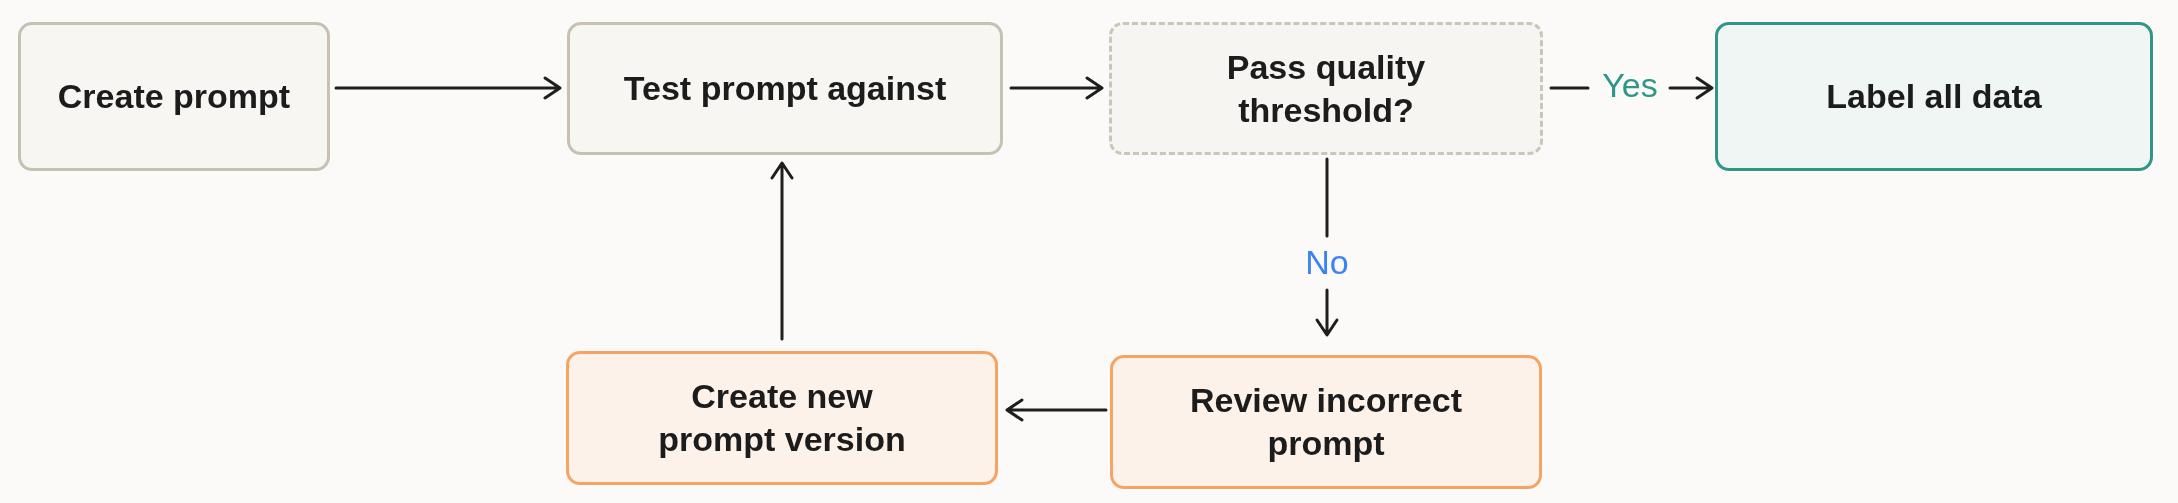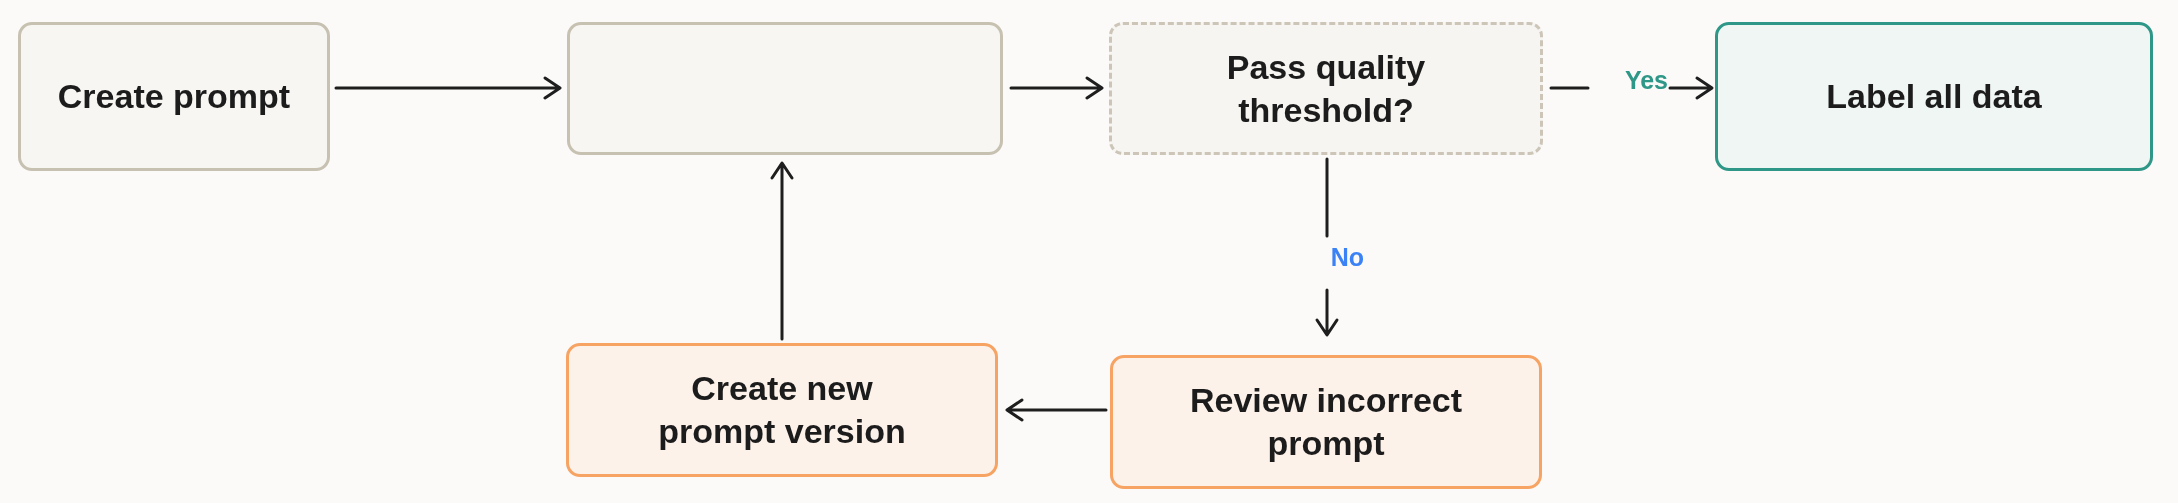--- a/index.html
+++ b/index.html
@@ -22,27 +22,27 @@
   .node span { display:block; }
   .n-neutral  { background:#F7F6F2; border:3px solid #C7C1B2; }
   .n-decision { background:#F6F5F1; border:3px dashed #CCC5B8; }
   .n-success  { background:#EFF6F4; border:3px solid #2E9788; }
   .n-warn     { background:#FDF2EA; border:3px solid #F6A364; }
 
   #node-create-prompt     { left:18px;   top:22px;  width:312px; height:149px; }
   #node-test-prompt       { left:567px;  top:22px;  width:436px; height:133px; }
   #node-pass-threshold    { left:1109px; top:22px;  width:434px; height:133px; }
   #node-label-all-data    { left:1715px; top:22px;  width:438px; height:149px; }
-  #node-create-new-prompt { left:566px;  top:343px; width:432px; height:134px; }
+  #node-create-new-prompt { left:566px;  top:351px; width:432px; height:134px; }
   #node-review-incorrect  { left:1110px; top:343px; width:432px; height:134px;margin-top:12px; }
 
   .edge-label {
     position:absolute;
-    font-weight:700; font-size:25px;
-    text-align:right;
+    font-weight:400; font-size:34px;
+    text-align:center;
   }
   #label-yes { left:1592px; top:66px;  width:76px; color:#2E9788; }
   #label-no  { left:1290px; top:243px; width:74px; color:#3b82f6; }
 
   #arrow-layer {
     position:absolute; left:0; top:0;
     width:2178px; height:503px;
     pointer-events:none;
   }
   #arrow-layer path {
@@ -54,20 +54,21 @@
 <body>
 
 <div id="canvas">
 
   <div id="node-create-prompt" class="node n-neutral">
     <span>Create prompt</span>
     <span></span>
   </div>
 
   <div id="node-test-prompt" class="node n-neutral">
+    <span>Test prompt against</span>
   </div>
 
   <div id="node-pass-threshold" class="node n-decision">
     <span>Pass quality</span>
     <span>threshold?</span>
   </div>
 
   <div id="node-label-all-data" class="node n-success">
     <span>Label all data</span>
     <span></span>

